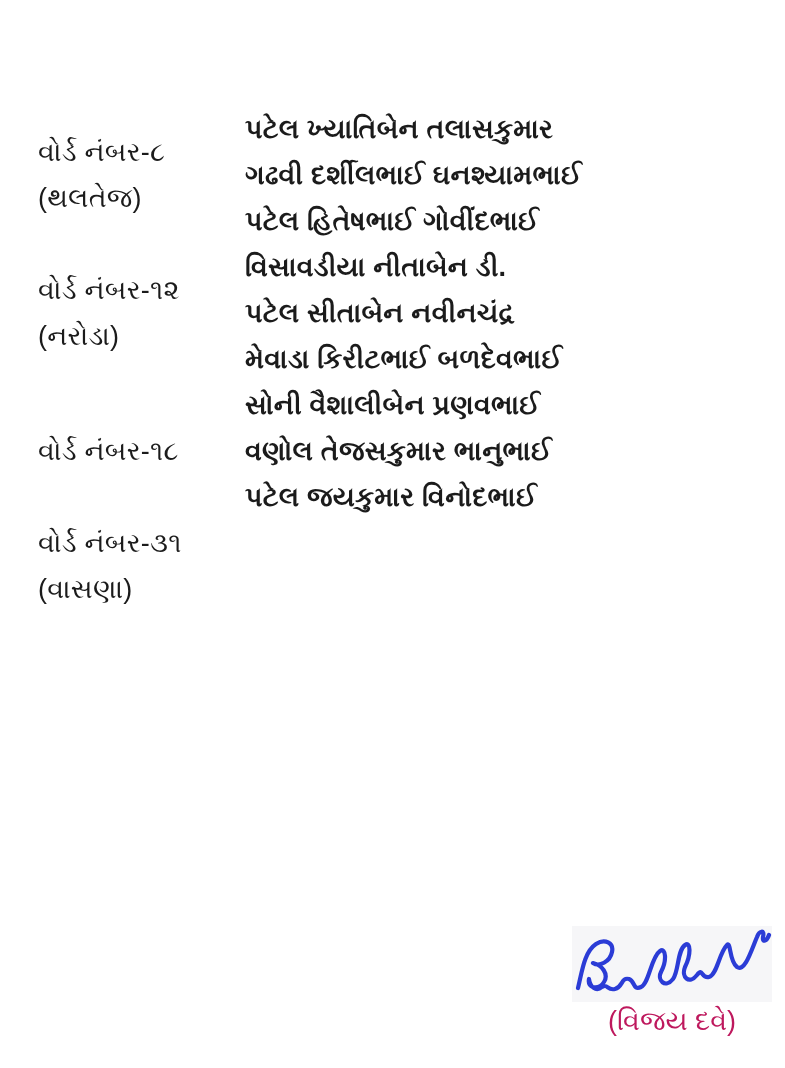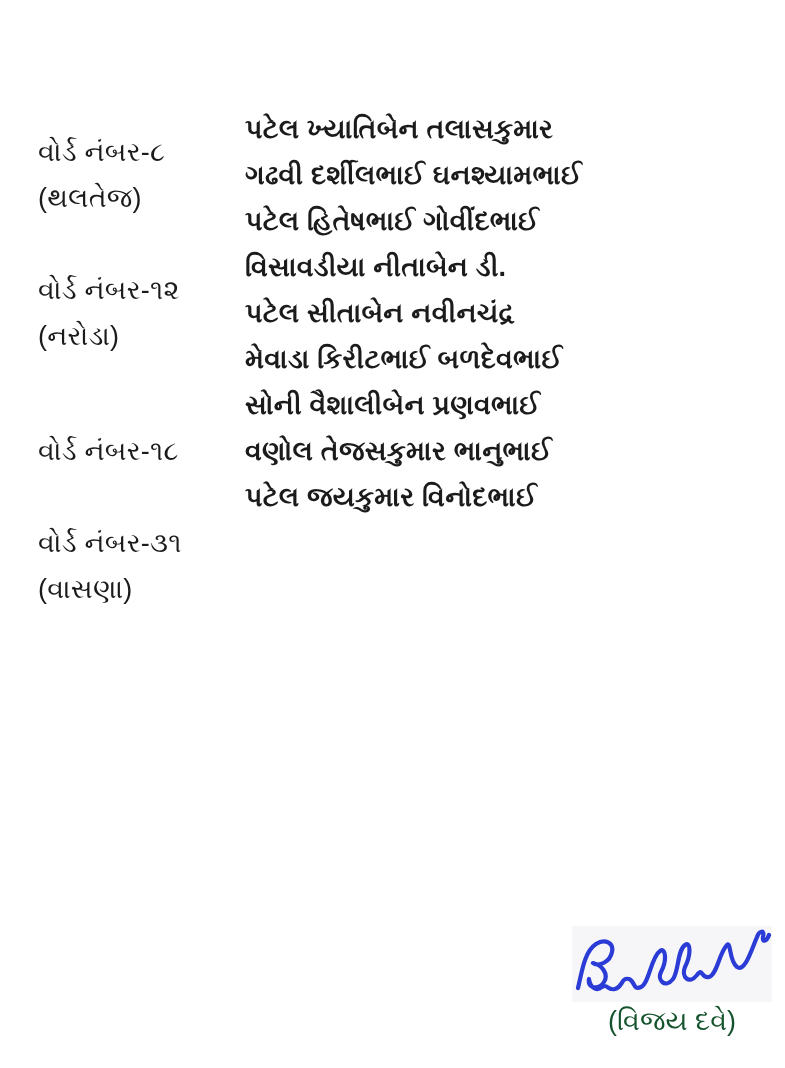--- a/index.html
+++ b/index.html
@@ -65,21 +65,21 @@
   }
   .signer-name {
     position: absolute;
     top: 1002px;
     left: 596px;
     width: 152px;
     text-align: center;
     font-size: 27px;
     line-height: 38px;
     white-space: nowrap;
-    color: #14532d;
+    color: #be185d;
   }
 </style>
 </head>
 <body>
 
 <div class="page">
   <div class="content">
 
     <div class="ward-block">
       <div class="col-left">

